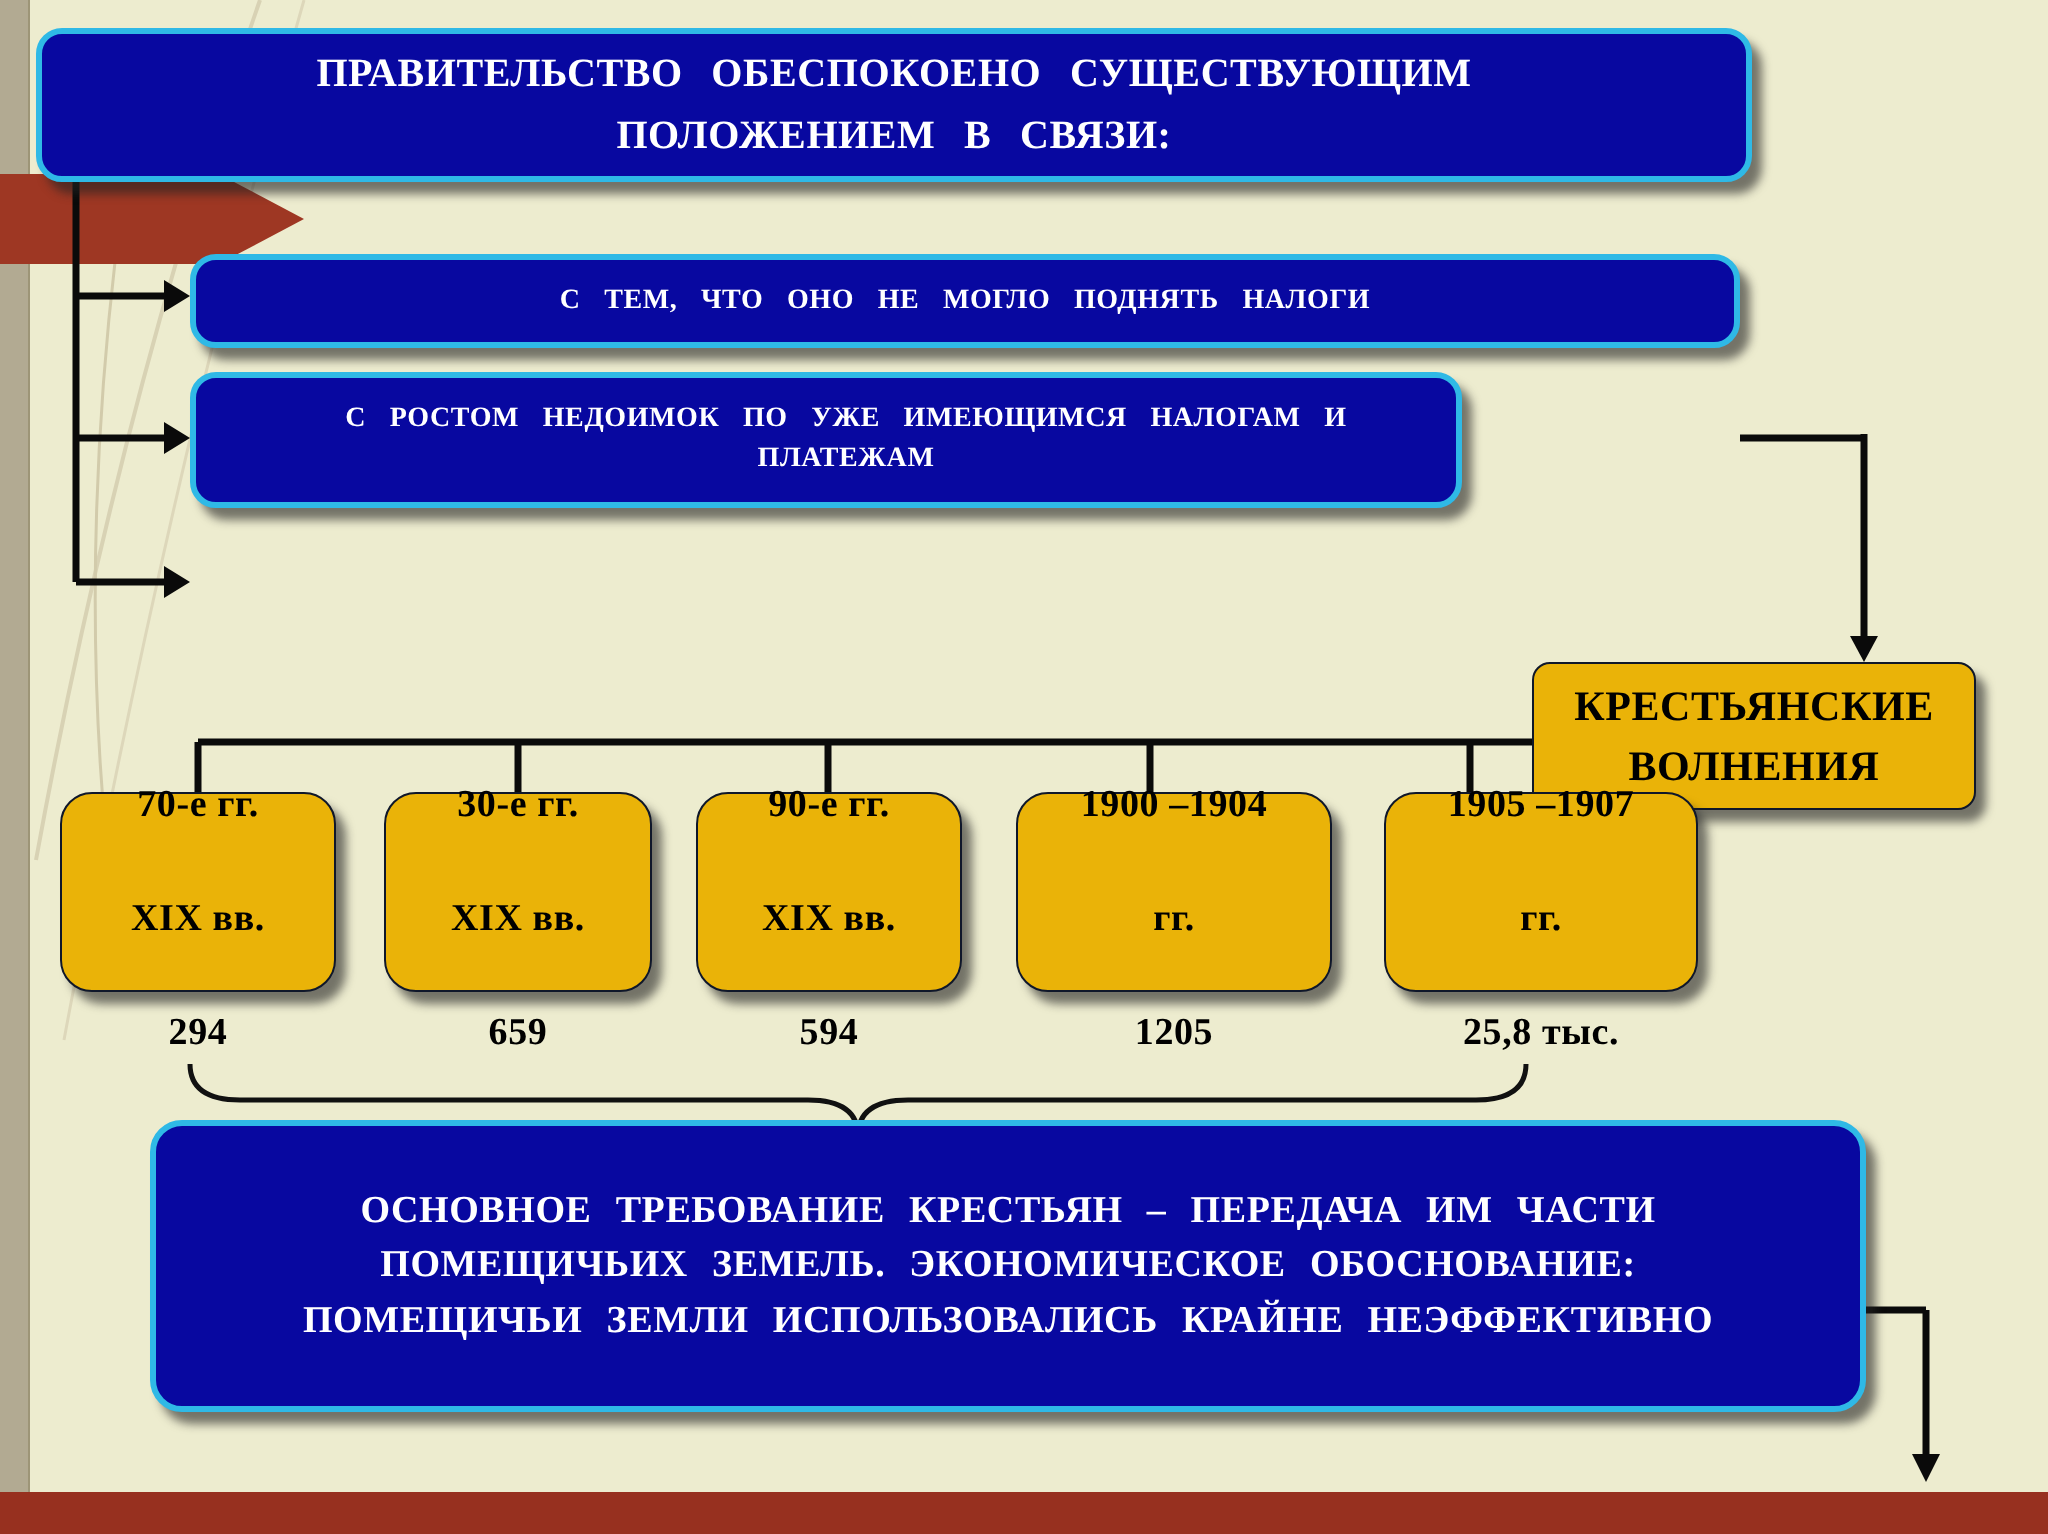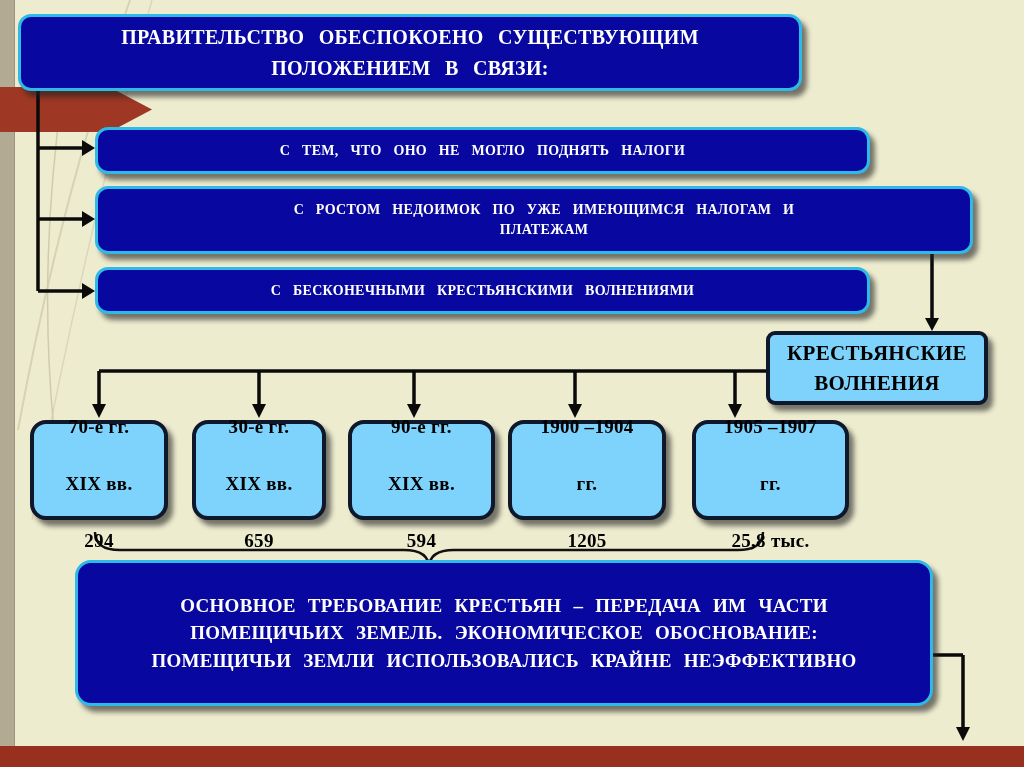--- a/index.html
+++ b/index.html
@@ -15,37 +15,37 @@
     clip-path:polygon(0 0,72% 0,100% 50%,72% 100%,0 100%); }
   #bg-swoosh, #connectors { left:0; top:0; width:1024px; height:767px; pointer-events:none; }
   #bg-swoosh { z-index:1; }
   #connectors { z-index:5; }
   .box { z-index:6; display:flex; align-items:center; justify-content:center; text-align:center; box-sizing:border-box; }
   .navy {
     background:#0808a0; border:3px solid #2fb9e6; border-radius:13px;
     color:#ffffff; box-shadow:5px 6px 5px rgba(35,35,35,.6);
   }
   .cyan {
-    background:#7dd3fc; border:4px solid #0f172a; border-radius:9px;
+    background:#eab308; border:1px solid #0f172a; border-radius:9px;
     color:#000000; box-shadow:5px 6px 5px rgba(35,35,35,.6);
   }
   .txt { font-weight:bold; white-space:pre-line; letter-spacing:.3px; }
-  #title-box      { left:18px;  top:14px;  width:784px; height:77px; }
+  #title-box      { left:18px;  top:14px;  width:858px; height:77px; }
   #title-box .txt { font-size:20px; word-spacing:9px; line-height:1.55; }
   #reason-box-1   { left:95px;  top:127px; width:775px; height:47px; }
-  #reason-box-2   { left:95px;  top:186px; width:878px; height:68px;padding-left:20px; }
+  #reason-box-2   { left:95px;  top:186px; width:636px; height:68px;padding-left:20px; }
   #reason-box-3   { left:95px;  top:267px; width:775px; height:47px; }
   .reason .txt    { font-size:14px; word-spacing:8px; line-height:1.4; }
   #unrest-box     { left:766px; top:331px; width:222px; height:74px; }
   #unrest-box .txt{ font-size:21px; line-height:1.45; word-spacing:3px; }
-  .period-box     { top:420px; height:100px; border-radius:16px; }
+  .period-box     { top:396px; height:100px; border-radius:16px; }
   .period-box .txt{ font-size:19px; line-height:1.5; }
   #period-box-0 { left:30px;  width:138px; }
   #period-box-1 { left:192px; width:134px; }
-  #period-box-2 { left:348px; width:147px; }
+  #period-box-2 { left:348px; width:133px; }
   #period-box-3 { left:508px; width:158px; }
   #period-box-4 { left:692px; width:157px; }
   #conclusion-box { left:75px; top:560px; width:858px; height:146px; border-radius:16px; }
   #conclusion-box .txt { font-size:19px; word-spacing:7px; line-height:1.45; }
 </style>
 </head>
 <body>
 
 <div id="slide">
 
@@ -101,23 +101,20 @@
 ПОЛОЖЕНИЕМ   В  СВЯЗИ:</div>
   </div>
 
   <div id="reason-box-1" class="abs box navy reason">
     <div class="txt">С ТЕМ,  ЧТО  ОНО  НЕ  МОГЛО  ПОДНЯТЬ  НАЛОГИ</div>
   </div>
   <div id="reason-box-2" class="abs box navy reason">
     <div class="txt">С  РОСТОМ  НЕДОИМОК  ПО  УЖЕ ИМЕЮЩИМСЯ НАЛОГАМ  И
 ПЛАТЕЖАМ</div>
   </div>
-  <div id="reason-box-3" class="abs box navy reason">
-    <div class="txt">С  БЕСКОНЕЧНЫМИ  КРЕСТЬЯНСКИМИ  ВОЛНЕНИЯМИ</div>
-  </div>
 
   <div id="unrest-box" class="abs box cyan">
     <div class="txt">КРЕСТЬЯНСКИЕ
 ВОЛНЕНИЯ</div>
   </div>
 
   <div id="period-box-0" class="abs box cyan period-box">
     <div class="txt">
       <span>70-е гг.</span><br>
       <span>XIX вв.</span><br>

